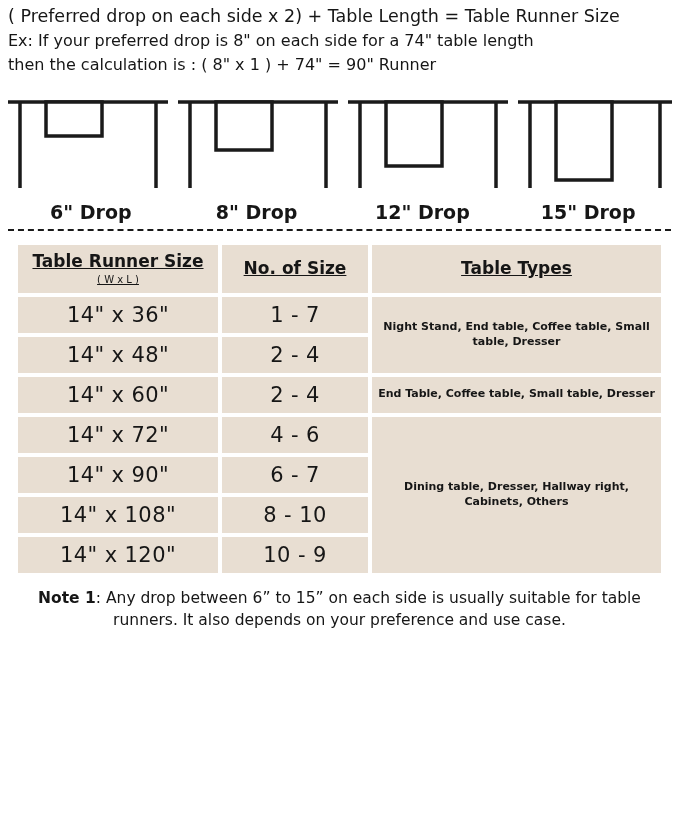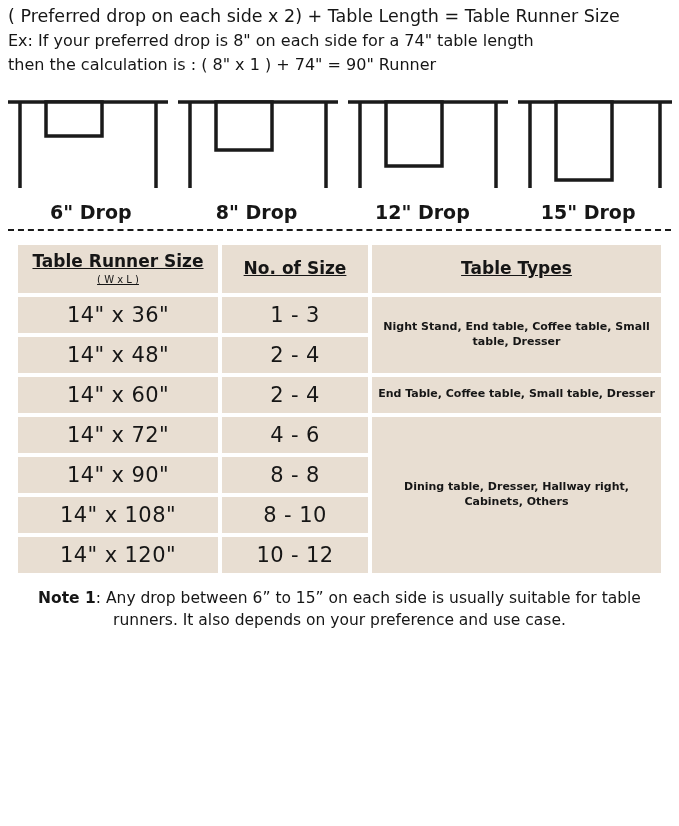--- a/index.html
+++ b/index.html
@@ -174,21 +174,21 @@
           <td class="hdr">
             <span>Table Runner Size</span>
             <span class="sub">( W x L )</span>
           </td>
           <td class="hdr">No. of Size</td>
           <td class="hdr">Table Types</td>
         </tr>
 
         <tr>
           <td class="size-cell">14" x 36"</td>
-          <td class="seats-cell">1 - 3</td>
+          <td class="seats-cell">1 - 7</td>
           <td class="types-cell" rowspan="2">Night Stand, End table, Coffee table, Small table, Dresser</td>
         </tr>
 
         <tr>
           <td class="size-cell">14" x 48"</td>
           <td class="seats-cell">2 - 4</td>
         </tr>
 
         <tr>
           <td class="size-cell">14" x 60"</td>
@@ -197,31 +197,31 @@
         </tr>
 
         <tr>
           <td class="size-cell">14" x 72"</td>
           <td class="seats-cell">4 - 6</td>
           <td class="types-cell" rowspan="4">Dining table, Dresser, Hallway right, Cabinets, Others</td>
         </tr>
 
         <tr>
           <td class="size-cell">14" x 90"</td>
-          <td class="seats-cell">8 - 8</td>
+          <td class="seats-cell">6 - 7</td>
         </tr>
 
         <tr>
           <td class="size-cell">14" x 108"</td>
           <td class="seats-cell">8 - 10</td>
         </tr>
 
         <tr>
           <td class="size-cell">14" x 120"</td>
-          <td class="seats-cell">10 - 12</td>
+          <td class="seats-cell">10 - 9</td>
         </tr>
       </tbody>
     </table>
   </div>
 
   <div class="notes">
     <p><b>Note 1</b><span>: Any drop between 6” to 15” on each side is usually suitable for table runners. It also depends on your preference and use case.</span></p>
   </div>
 
 </div>

